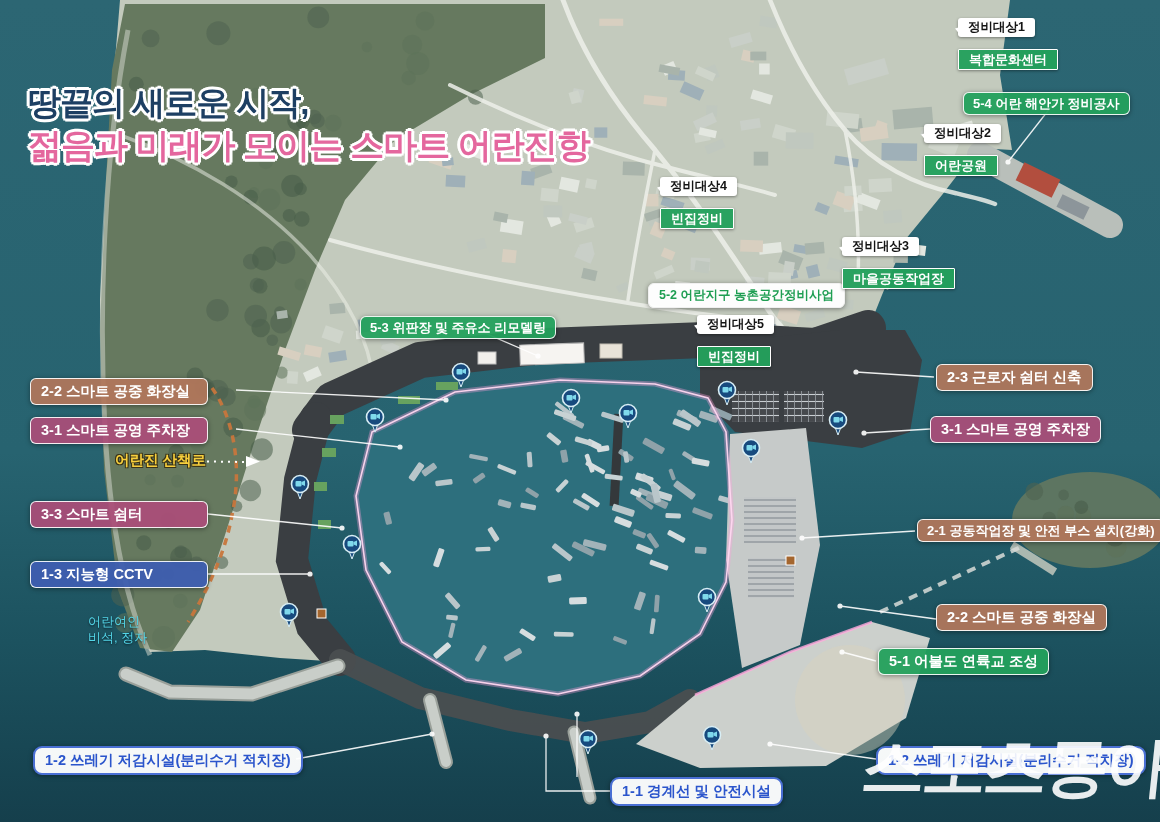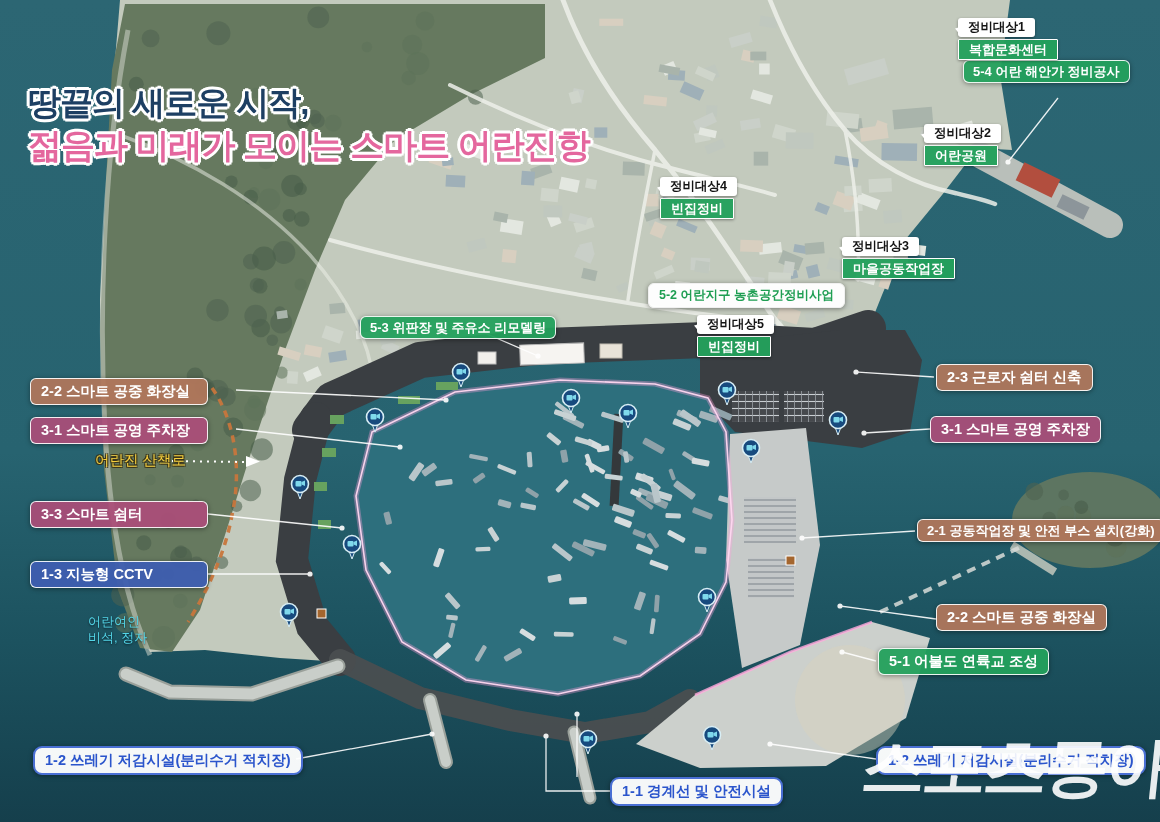--- a/index.html
+++ b/index.html
@@ -17,30 +17,30 @@
        font-weight:bold;font-size:14.5px;color:#fff;padding:5px 10px;border-radius:6px;
        border:1.5px solid rgba(255,255,255,.9);box-shadow:0 1px 5px rgba(0,0,0,.4);line-height:1;}
   .brown{background:rgba(177,118,90,.93);}
   .mauve{background:rgba(171,77,120,.93);}
   .navy {background:rgba(62,94,176,.95);}
   .green{background:rgba(35,160,92,.95);}
   .white-blue{background:rgba(255,255,255,.96);color:#2b55cc;border:2px solid #4a6fd4;border-radius:9px;}
   .white-green{background:rgba(255,255,255,.96);color:#1f9e53;border:1px solid #f0f0f0;font-size:12.5px;margin-top:42px;}
   .sm{font-size:13px;padding:4px 9px;}
   
-  .tagbox{position:absolute;z-index:31;display:flex;flex-direction:column;gap:2px;align-items:flex-start;}
+  .tagbox{position:absolute;z-index:31;display:flex;flex-direction:column;gap:12px;align-items:flex-start;}
   .tagbox .tag{position:relative;background:#fff;color:#141414;font-weight:bold;font-size:12.5px;
        padding:3px 10px;border-radius:3px;box-shadow:0 1px 3px rgba(0,0,0,.4);white-space:nowrap;line-height:1;}
   .tagbox .tag::before{content:"";position:absolute;left:-9px;bottom:2px;
        border:6px solid transparent;border-right:9px solid #fff;transform:rotate(18deg);}
   .tagbox .val{background:rgba(35,160,92,.96);color:#fff;font-weight:bold;font-size:13px;
        padding:3px 10px;border-radius:1px;border:1.5px solid #fff;box-shadow:0 1px 3px rgba(0,0,0,.4);white-space:nowrap;line-height:1;}
   
-  .trail-label{position:absolute;z-index:30;font-weight:400;font-size:14.5px;color:#f7cf3d;white-space:nowrap;
-       text-shadow:-1px -1px 0 #3a3418,1px -1px 0 #3a3418,-1px 1px 0 #3a3418,1px 1px 0 #3a3418;}
+  .trail-label{position:absolute;z-index:30;font-weight:700;font-size:14.5px;color:#f7cf3d;white-space:nowrap;
+       text-shadow:-1px -1px 0 #3a3418,1px -1px 0 #3a3418,-1px 1px 0 #3a3418,1px 1px 0 #3a3418;margin-left:20px;}
   .monument{position:absolute;z-index:30;font-weight:normal;font-size:13px;line-height:1.25;color:#53d6e8;
        text-shadow:0 1px 2px rgba(0,20,30,.8);white-space:nowrap;}
   
   .watermark{position:absolute;z-index:50;left:862px;top:724px;font-size:64px;font-weight:900;
        letter-spacing:-3px;color:rgba(255,255,255,.9);transform:skewX(-6deg);white-space:nowrap;}
 </style>
 </head>
 <body>
 
 <div class="stage">
@@ -578,21 +578,21 @@
 </div>
 <div class="tagbox" style="left:660px;top:177px">
   <div class="tag">정비대상4</div>
   <div class="val">빈집정비</div>
 </div>
 <div class="tagbox" style="left:697px;top:315px">
   <div class="tag">정비대상5</div>
   <div class="val">빈집정비</div>
 </div>
 
-<div class="lbl green sm" style="left:963px;top:60px">5-4 어란 해안가 정비공사</div>
+<div class="lbl green sm" style="left:963px;top:92px">5-4 어란 해안가 정비공사</div>
 <div class="lbl white-green" style="left:648px;top:241px">5-2 어란지구 농촌공간정비사업</div>
 <div class="lbl green sm" style="left:360px;top:316px">5-3 위판장 및 주유소 리모델링</div>
 
 <div class="lbl brown" style="left:30px;top:378px;min-width:178px">2-2 스마트 공중 화장실</div>
 <div class="lbl mauve" style="left:30px;top:417px;min-width:178px">3-1 스마트 공영 주차장</div>
 <div class="lbl mauve" style="left:30px;top:501px;min-width:178px">3-3 스마트 쉼터</div>
 <div class="lbl navy" style="left:30px;top:561px;min-width:178px">1-3 지능형 CCTV</div>
 <div class="lbl white-blue" style="left:33px;top:746px">1-2 쓰레기 저감시설(분리수거 적치장)</div>
 
 <div class="lbl brown" style="left:936px;top:364px">2-3 근로자 쉼터 신축</div>

